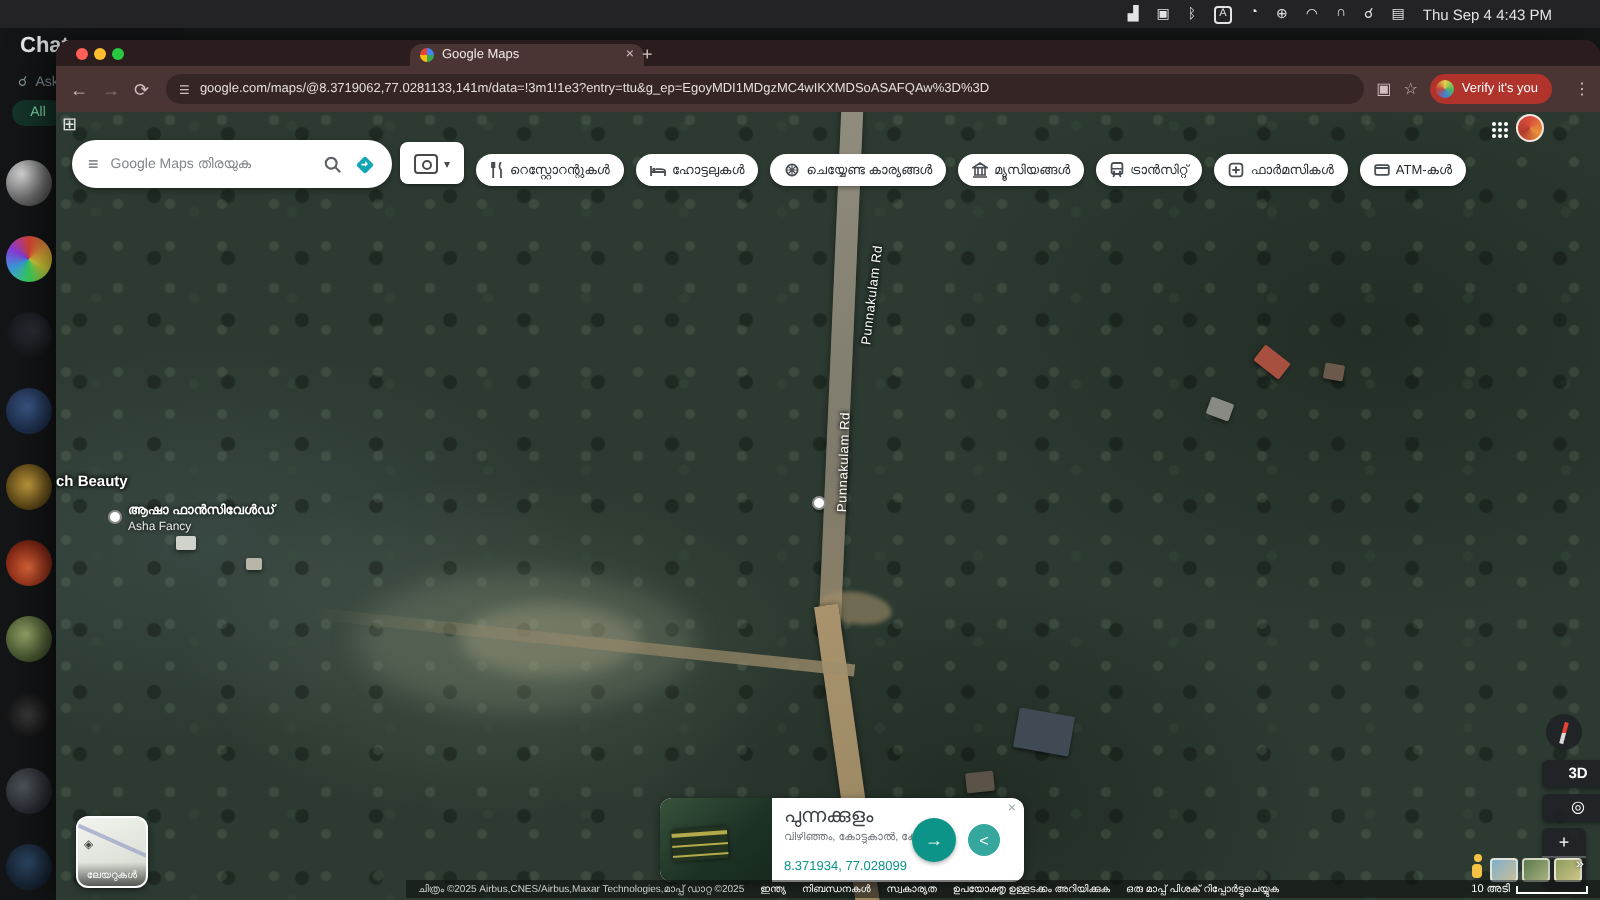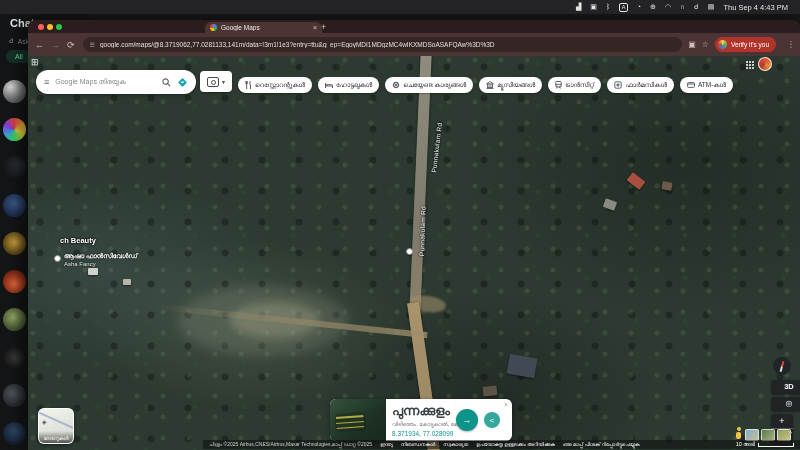--- a/index.html
+++ b/index.html
@@ -6,21 +6,21 @@
   .screen{position:relative;width:800px;height:450px;overflow:hidden;
     font-family:"Liberation Sans",sans-serif;background:#161717;}
 
   
   .menubar{position:absolute;left:0;top:0;width:800px;height:14px;background:#232325;
     display:flex;align-items:center;color:#f2f2f2;font-size:7.5px;z-index:50;}
   .menubar .left{display:flex;align-items:center;gap:13px;padding-left:10px;}
   .apple{width:7px;height:8px;background:#ececec;border-radius:46% 46% 48% 48%;position:relative;}
   .apple::after{content:"";position:absolute;top:-2px;left:3px;width:3px;height:2px;background:#ececec;border-radius:50% 0;}
   .menu-item.bold{font-weight:700;}
-  .menubar .right{margin-left:auto;display:flex;gap:9px;padding-right:12px;color:#e3e3e3;font-size:7px;}
+  .menubar .right{margin-left:auto;display:flex;gap:9px;padding-right:24px;color:#e3e3e3;font-size:7px;}
   .boxA{border:0.5px solid #e3e3e3;border-radius:2px;font-size:5.5px;padding:0 1.5px;line-height:7px;}
   .clock{font-size:7.5px;}
 
   
   .chat-sidebar{position:absolute;left:0;top:14px;bottom:0;width:92px;background:#141516;color:#e9edef;}
   .cs-title{position:absolute;left:10px;top:3px;font-size:11px;font-weight:700;}
   .cs-search{position:absolute;left:9px;top:23px;font-size:7px;color:#8696a0;display:flex;gap:4px;align-items:center;}
   .cs-all{position:absolute;left:6px;top:36px;width:26px;height:13px;background:#15342a;color:#7fe0a8;
     border-radius:7px;font-size:7px;display:flex;align-items:center;justify-content:center;}
   .cs-avatars{list-style:none;margin:0;padding:0;}
@@ -108,21 +108,21 @@
 
   .road-label{position:absolute;transform-origin:0 0;color:#fff;font-size:6.5px;letter-spacing:.3px;
     white-space:nowrap;text-shadow:0 0 2px #000,0 0 2px #000;}
   .rl1{left:402px;top:116px;transform:rotate(-83deg);}
   .rl2{left:390px;top:200px;transform:rotate(-88deg);}
 
   .map-poi-dot{position:absolute;width:5px;height:5px;border-radius:50%;background:#fff;border:1px solid #8b8b8b;}
   .dot1{left:378px;top:192px;}
   .dot2{left:26px;top:199px;}
   .beauty-label{position:absolute;left:0;top:180px;color:#fff;font-size:7.5px;font-weight:700;
-    text-shadow:0 0 2px #000,0 0 2px #000;margin-left:32px;}
+    text-shadow:0 0 2px #000,0 0 2px #000;}
   .poi-title{position:absolute;left:36px;top:196px;color:#fff;font-size:6.5px;font-weight:700;
     text-shadow:0 0 2px #000;white-space:nowrap;}
   .poi-sub{position:absolute;left:36px;top:205px;color:rgba(255,255,255,.88);font-size:6px;
     text-shadow:0 0 2px #000;}
 
   
   .search-pill{position:absolute;left:8px;top:14px;width:160px;height:24px;background:#fff;border-radius:12px;
     box-shadow:0 1px 3px rgba(0,0,0,.4);display:flex;align-items:center;gap:6px;padding:0 8px;box-sizing:border-box;}
   .hamburger{color:#5f6368;font-size:9px;}
   .sp-text{flex:1;color:#80868b;font-size:7px;white-space:nowrap;overflow:hidden;}
@@ -153,21 +153,21 @@
 
   
   .card{position:absolute;left:302px;top:343px;width:182px;height:42px;background:#fff;border-radius:6px;
     box-shadow:0 1px 4px rgba(0,0,0,.45);display:flex;}
   .card-thumb{width:56px;height:42px;border-radius:6px 0 0 6px;position:relative;overflow:hidden;
     background:linear-gradient(140deg,#36523c,#1d3124 60%,#18291e);flex:none;}
   .card-sign{position:absolute;left:6px;top:15px;width:28px;height:16px;background:#223420;border-radius:2px;
     transform:rotate(-4deg);background-image:repeating-linear-gradient(180deg,rgba(230,210,90,.75) 0 1px,transparent 1px 5px);
     background-position:0 3px;box-shadow:0 0 2px rgba(0,0,0,.6);}
   .card-body{position:relative;flex:1;padding:4px 0 0 6px;}
-  .card-title{font-size:13px;font-weight:700;color:#3c4043;white-space:nowrap;}
+  .card-title{font-size:10px;font-weight:400;color:#3c4043;white-space:nowrap;}
   .card-sub{font-size:5.5px;color:#70757a;margin-top:2px;white-space:nowrap;overflow:hidden;width:78px;}
   .card-coords{position:absolute;left:6px;bottom:4px;font-size:6.5px;color:#0d9488;}
   .dir-btn{position:absolute;right:34px;top:10px;width:22px;height:22px;border-radius:50%;background:#0d9488;
     color:#fff;font-size:9px;display:flex;align-items:center;justify-content:center;box-shadow:0 1px 2px rgba(0,0,0,.3);}
   .share-btn{position:absolute;right:12px;top:13px;width:16px;height:16px;border-radius:50%;background:#35a79d;
     color:#fff;font-size:8px;display:flex;align-items:center;justify-content:center;}
   .card-close{position:absolute;right:4px;top:2px;color:#9aa0a6;font-size:7px;}
 
   
   .compass{position:absolute;left:745px;top:301px;width:18px;height:18px;border-radius:50%;

